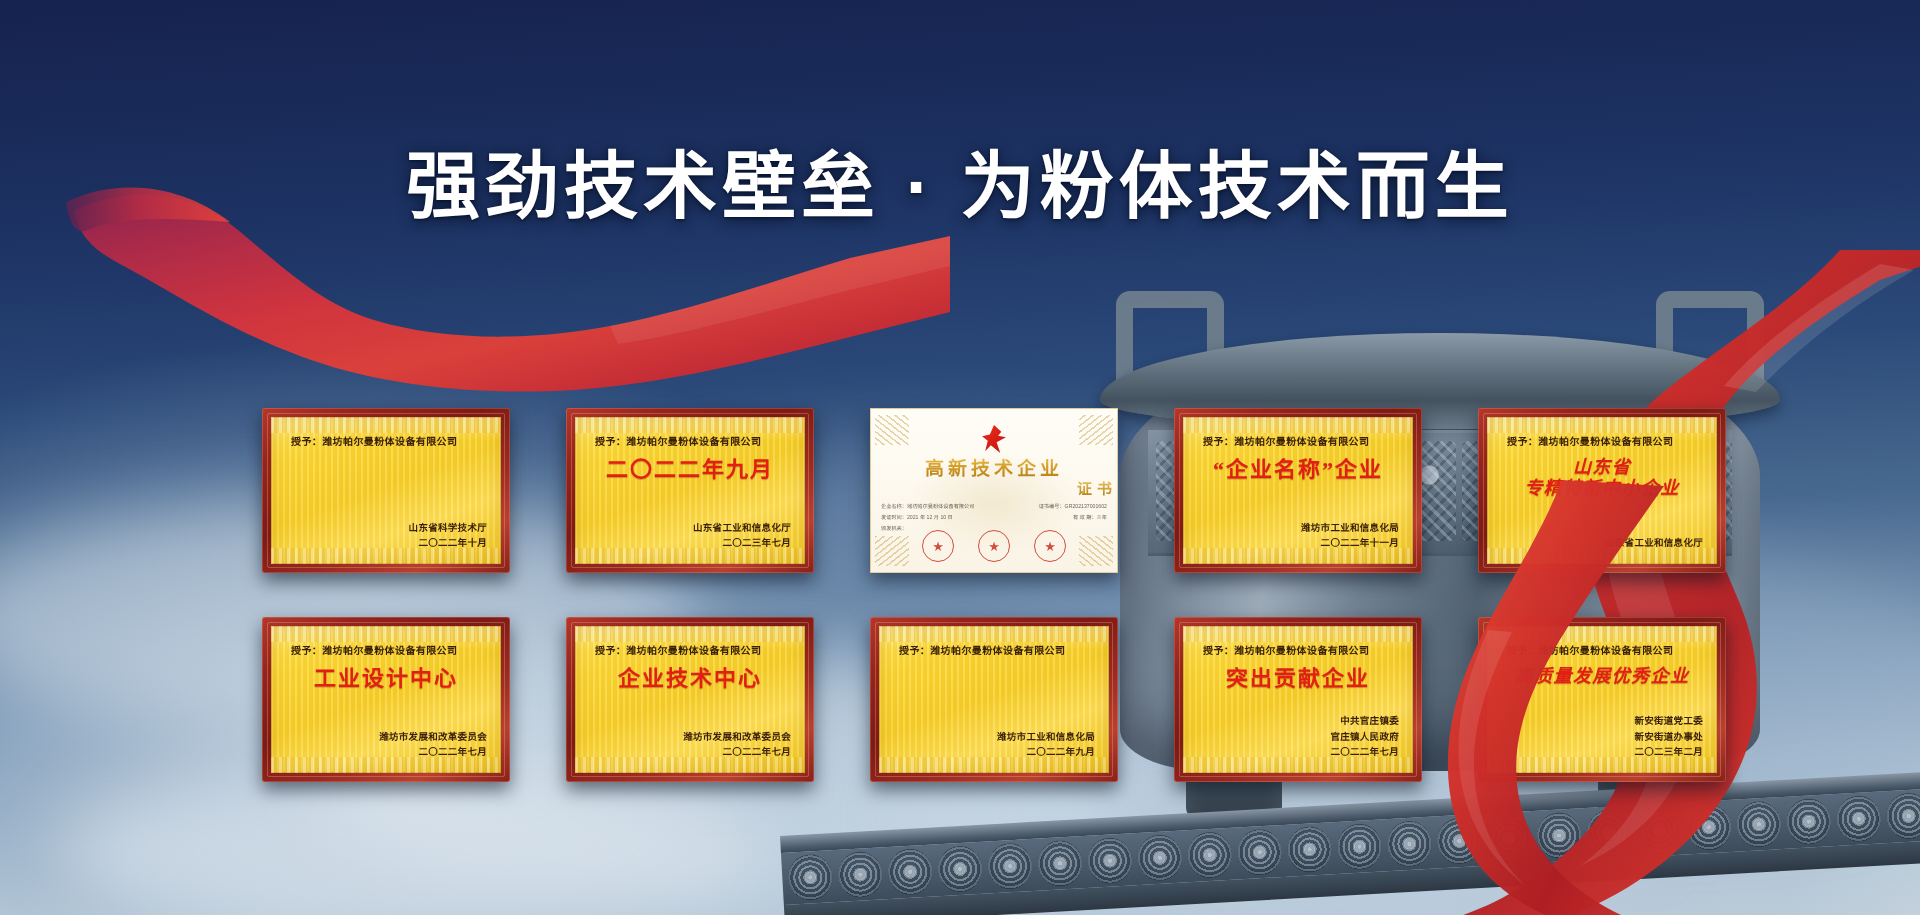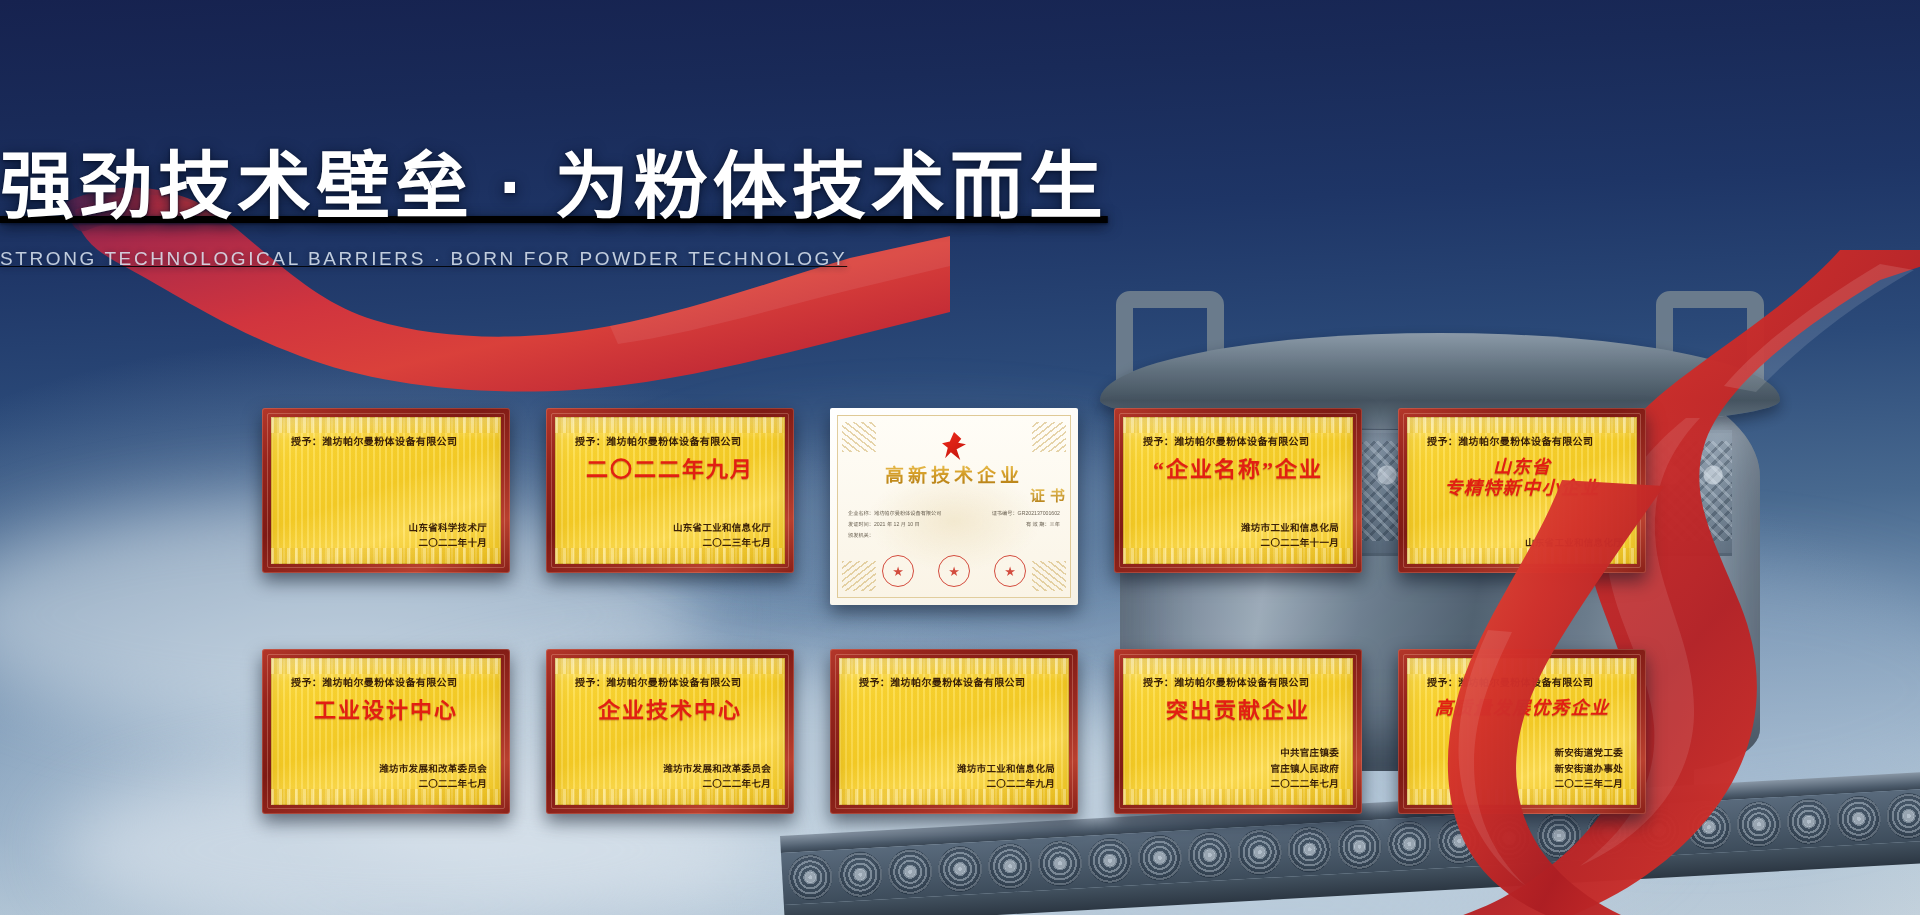--- a/index.html
+++ b/index.html
@@ -83,34 +83,34 @@
     box-shadow:inset 0 0 8px rgba(14,24,36,.6);
   }
   .parapet-base{position:absolute;left:0;top:69px;width:100%;height:22px;background:linear-gradient(180deg,#42515f,#2c3743);}
 
   
   .ribbon{position:absolute;pointer-events:none;}
   .rb-left{left:-30px;top:90px;width:980px;height:310px;}
   .rb-right{left:1180px;top:250px;width:790px;height:680px;}
 
   
-  .title-wrap{position:absolute;left:0;top:148px;width:1920px;z-index:8;text-decoration:underline;}
+  .title-wrap{position:absolute;left:0;top:148px;width:1920px;text-align:center;z-index:8;}
   .title-main{
     font-size:74px;font-weight:bold;letter-spacing:5px;color:#ffffff;
     text-shadow:0 3px 14px rgba(6,16,40,.85),0 1px 3px rgba(6,16,40,.9);
     line-height:1.06;white-space:nowrap;
   }
   .title-sub{
     margin-top:22px;font-size:19px;letter-spacing:2.6px;color:#d8e2ee;opacity:.88;
     text-shadow:0 1px 6px rgba(10,22,48,.7);white-space:nowrap;
   }
 
   
   .grid{position:absolute;left:262px;top:408px;width:1408px;z-index:9;}
-  .row{display:flex;gap:36px;}
+  .row{display:flex;gap:56px;}
   .row + .row{margin-top:44px;}
   .cell{width:248px;}
 
   .plaque{
     position:relative;width:248px;height:165px;
     background:linear-gradient(150deg,#b4372a 0%,#96241c 18%,#7e1a14 42%,#9b2a20 64%,#b9402f 82%,#8a2119 100%);
     padding:9px;box-sizing:border-box;border-radius:3px;
     box-shadow:0 8px 18px rgba(6,14,30,.55), inset 0 0 0 1px rgba(255,190,170,.22);
   }
   .plaque::after{
@@ -149,23 +149,23 @@
   .award-title.sz-lg{font-size:22px;letter-spacing:2px;}
   .award-title.sz-md{font-size:18px;letter-spacing:1.4px;font-style:italic;}
   .award-title.sz-sm{font-size:15px;letter-spacing:1px;}
   .award-foot{
     position:absolute;right:14px;bottom:14px;z-index:2;text-align:right;
     font-size:9.5px;color:#3a2008;line-height:1.6;font-weight:bold;letter-spacing:.3px;
   }
 
   
   .certificate{
-    position:relative;width:248px;height:197px;box-sizing:border-box;
+    position:relative;width:248px;height:165px;box-sizing:border-box;
     background:linear-gradient(160deg,#ffffff 0%,#fdfaf3 50%,#f6f1e4 100%);
-    padding:7px;border-radius:2px;
+    border-radius:2px;
     box-shadow:0 8px 18px rgba(6,14,30,.5);
   }
   .cert-inner{
     position:relative;width:100%;height:100%;box-sizing:border-box;
     border:1px solid rgba(201,166,84,.55);
     background:
       radial-gradient(ellipse 120px 70px at 50% 58%, rgba(240,228,198,.75) 0%, rgba(255,253,246,0) 72%),
       linear-gradient(180deg,#fffdf7,#faf4e6);
     overflow:hidden;
   }
@@ -317,21 +317,20 @@
              C452,534 414,584 360,624 C312,660 260,676 212,680 L350,680 C432,656 498,612 540,552
              C584,488 586,418 560,354 C536,294 508,248 524,196 C540,142 610,84 700,30 L790,0 Z" fill="url(#rgr)" opacity=".97"></path>
     <path d="M506,168 C452,212 420,262 428,318 C436,374 470,420 474,476
              C478,534 448,580 400,616 C470,584 512,530 514,466 C516,400 482,348 476,296
              C470,242 488,202 520,168 Z" fill="#ffffff" opacity=".10"></path>
     <path d="M700,14 C636,52 580,94 544,136 L576,142 C616,100 668,58 734,20 Z" fill="#ffffff" opacity=".12"></path>
   </svg>
 
   <div class="title-wrap">
     <div class="title-main">强劲技术壁垒 · 为粉体技术而生</div>
-    <div class="title-sub">STRONG TECHNOLOGICAL BARRIERS · BORN FOR POWDER TECHNOLOGY</div>
   </div>
 
   <div class="grid">
 
     <div class="row">
 
       <div class="cell">
         <div class="plaque">
           <div class="face">
             <div class="award-to">授予：潍坊帕尔曼粉体设备有限公司</div>

